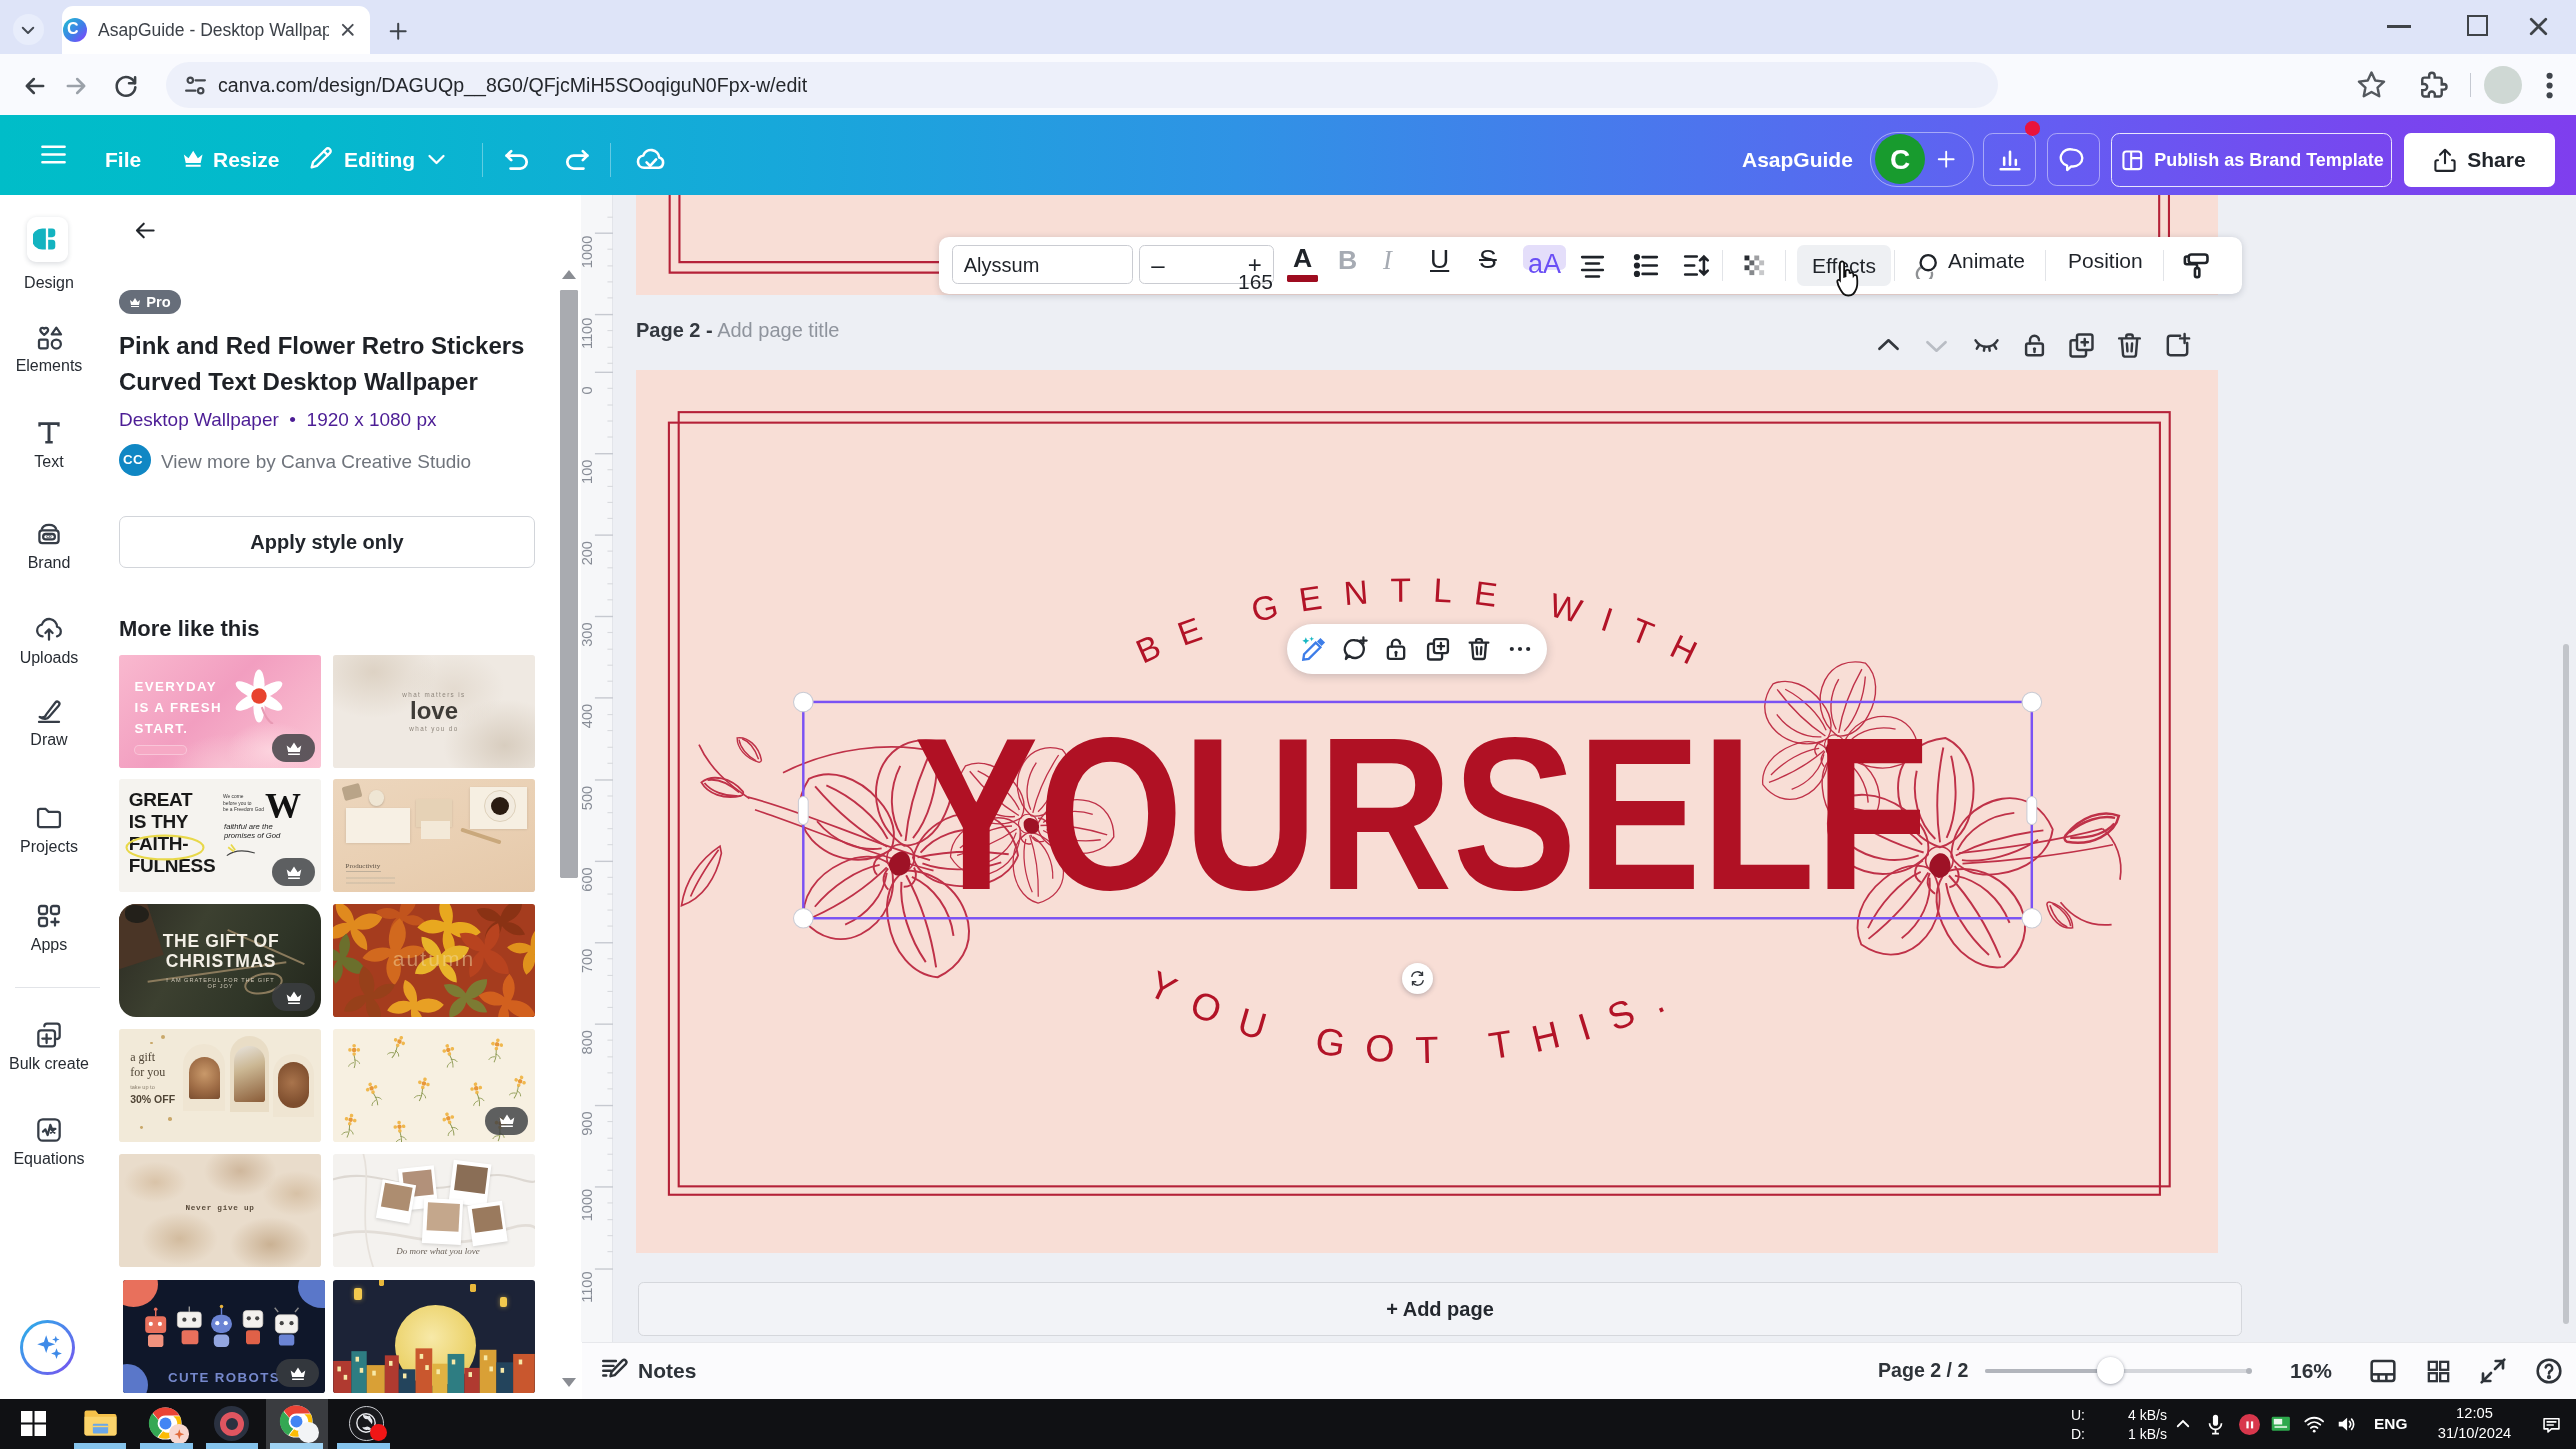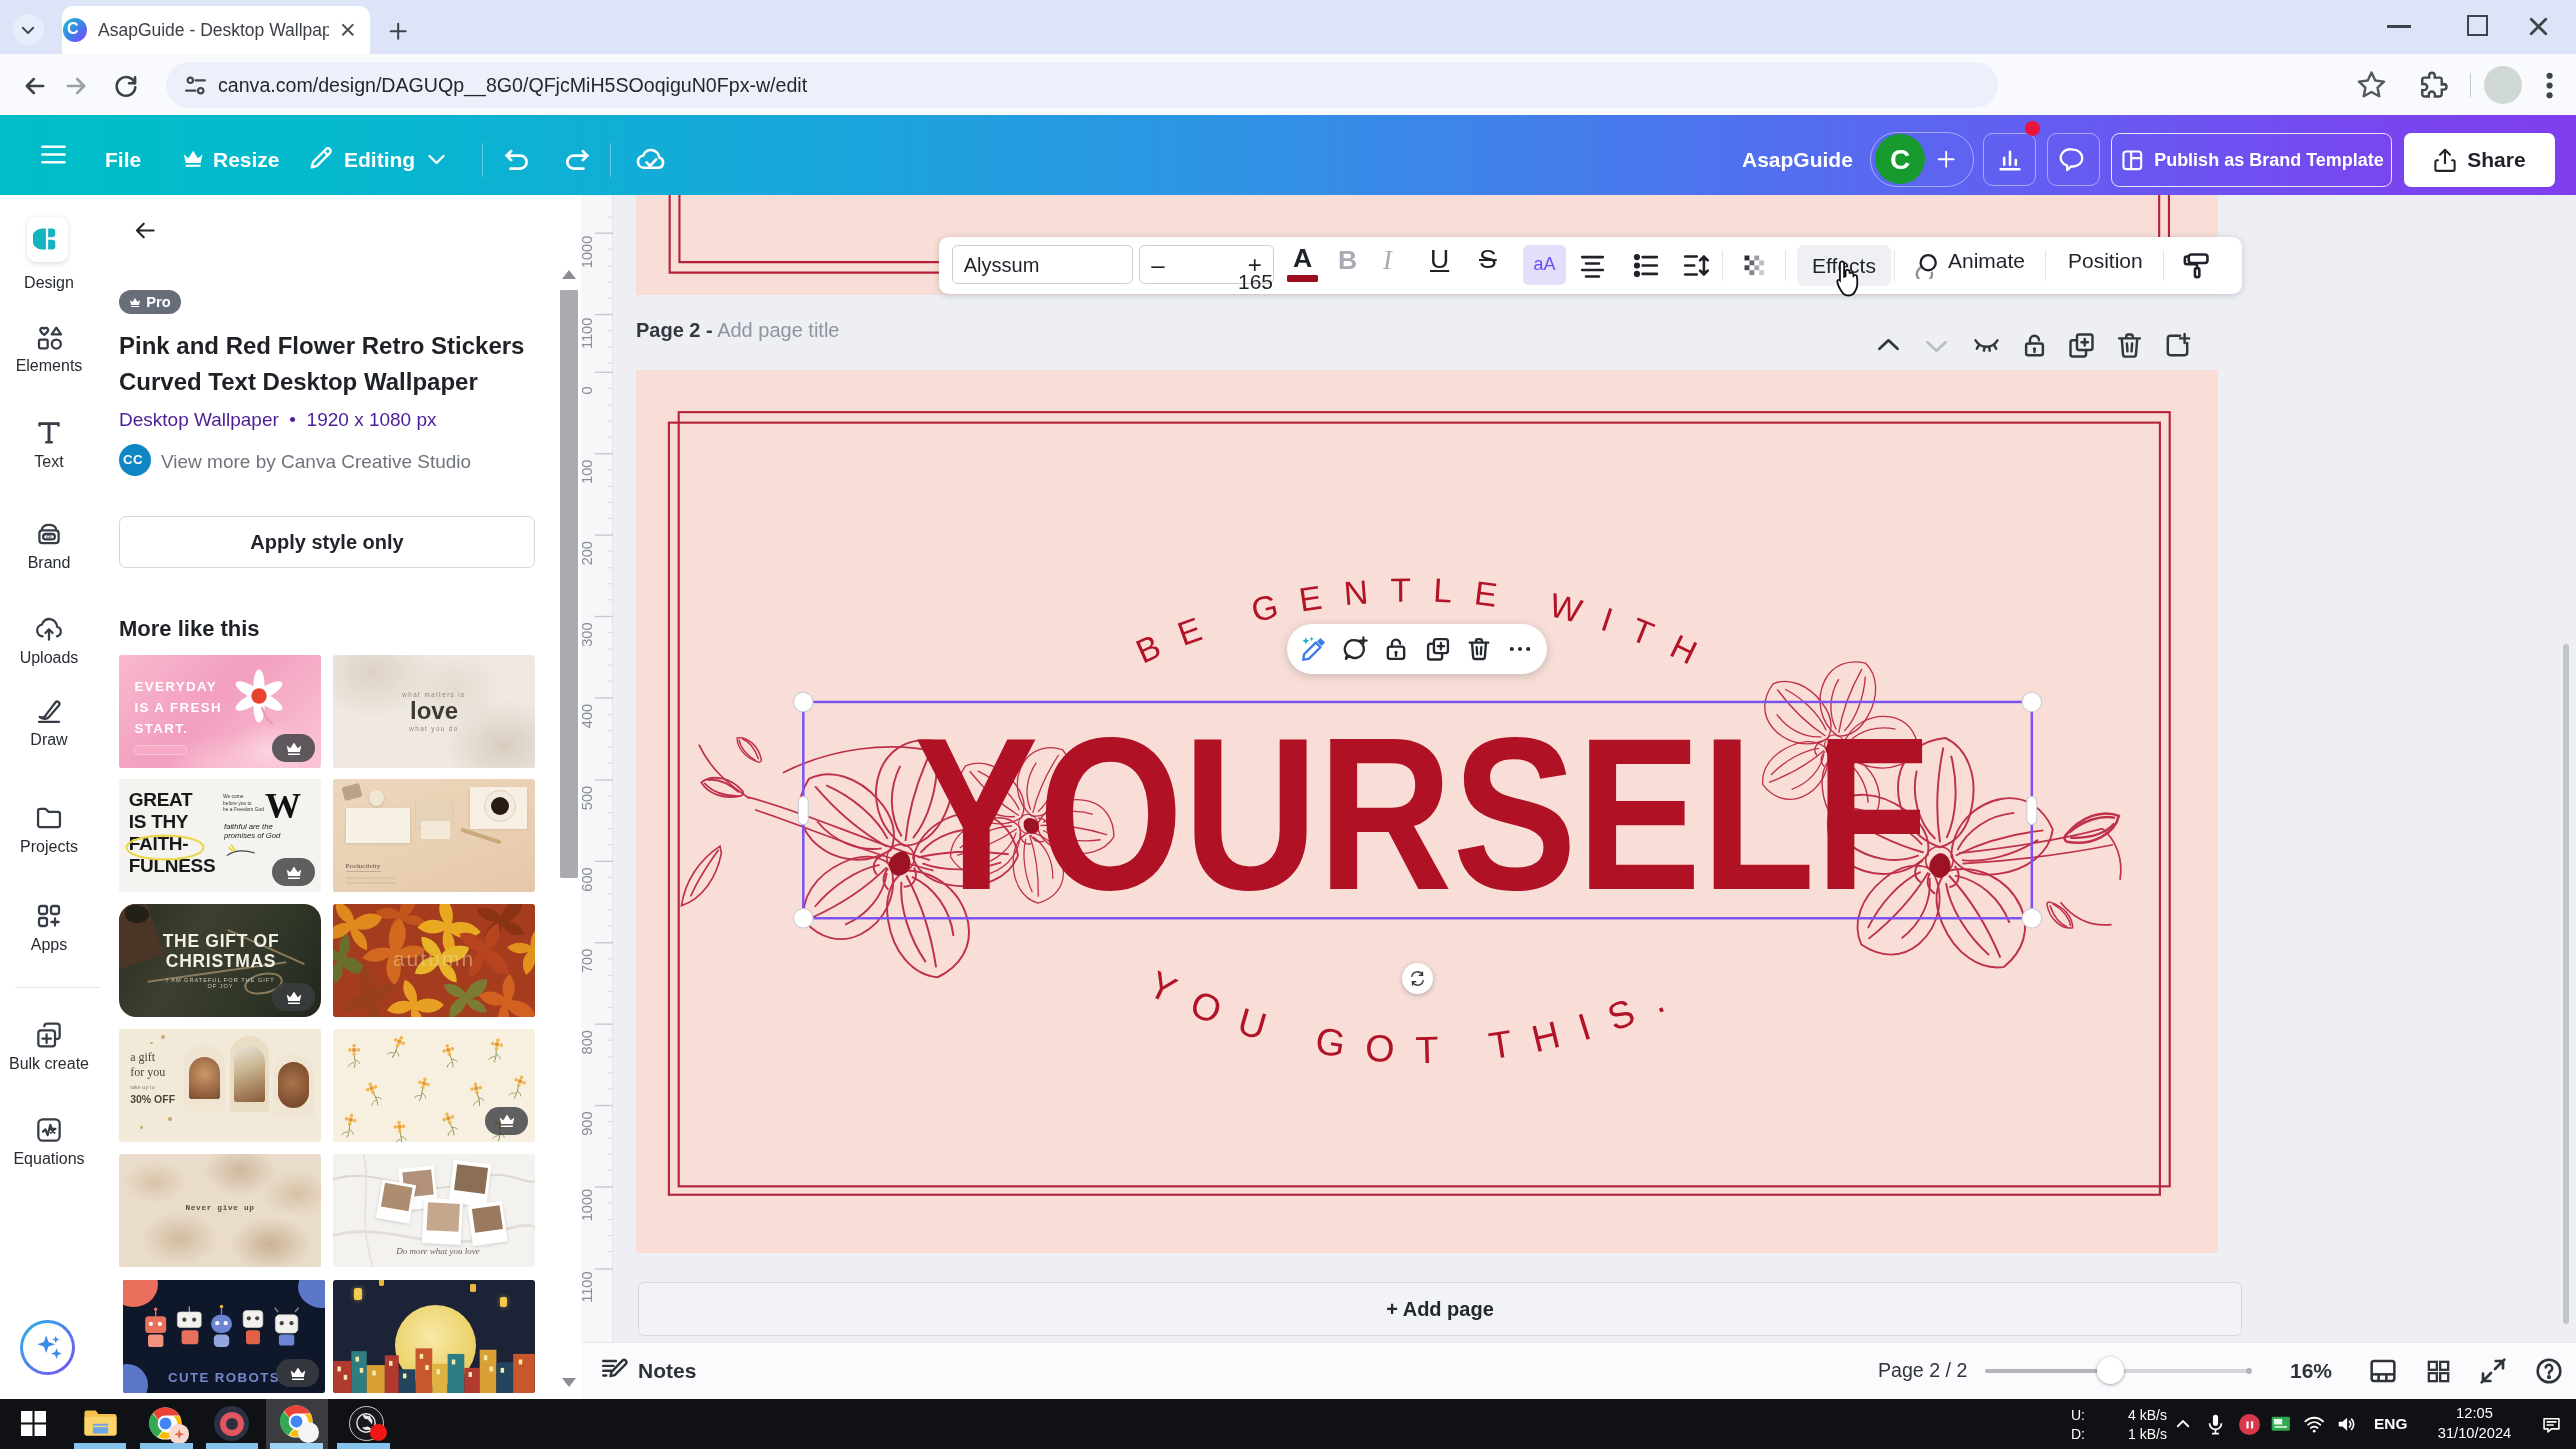--- a/index.html
+++ b/index.html
@@ -870,21 +870,21 @@
       <span style="position:absolute;right:11.2px;top:4.2px;font-size:24px;color:#1f2329;">+</span>
     </div>
   <div class="ti" style="left:346px;width:35px;height:41px;text-align:center;">
     <div style="font-size:26.6px;font-weight:700;color:#1f2329;line-height:26.6px;">A</div>
     <div style="margin:2.8px auto 0;width:31px;height:7px;background:#9e0c20;border-radius:1.4px;"></div>
   </div>
   <div class="ti" style="left:399px;top:9.8px;font-size:26.6px;font-weight:700;color:#a6abb3;line-height:26.6px;">B</div>
   <div class="ti" style="left:444px;top:9.8px;font-size:26.6px;font-style:italic;color:#a6abb3;font-family:'Liberation Serif',serif;line-height:26.6px;">I</div>
   <div class="ti" style="left:491px;top:9px;font-size:26.6px;color:#1f2329;text-decoration:underline;line-height:26.6px;">U</div>
   <div class="ti" style="left:540px;top:9px;font-size:26.6px;color:#1f2329;text-decoration:line-through;line-height:26.6px;">S</div>
-  <div class="ti" style="left:584px;top:8.4px;width:43px;height:40px;background:#e4defa;border-radius:5.6px;text-align:center;color:#6a4ef5;font-size:18px;line-height:39px;">aA</div>
+  <div class="ti" style="left:584px;top:8.4px;width:43px;height:25px;background:#e4defa;border-radius:5.6px;text-align:center;color:#6a4ef5;font-size:27px;line-height:39px;">aA</div>
   <div class="ti" style="left:638px;top:13.3px;width:31px;height:31px;color:#1f2329;">
     <svg width="31" height="31" viewBox="0 0 24 24" stroke="currentColor" stroke-width="2" stroke-linecap="round">
         <path d="M4 5.5 H20 M7 10.5 H17 M4 15.5 H20 M7 20.5 H17"></path>
       </svg>
   </div>
   <div class="ti" style="left:692px;top:13.3px;width:31px;height:31px;color:#1f2329;">
     <svg width="31" height="31" viewBox="0 0 24 24" stroke="currentColor" stroke-width="2" stroke-linecap="round">
         <path d="M9 5.5 H20 M9 12 H20 M9 18.5 H20"></path>
         <circle cx="4.6" cy="5.5" r="1.4" fill="currentColor"></circle>
         <circle cx="4.6" cy="12" r="1.4" fill="currentColor"></circle>
@@ -977,21 +977,21 @@
 <div class="abs" style="left:2563px;top:644px;width:6.3px;height:680px;background:#c2c5ca;border-radius:3.5px;"></div>
 
 <div class="abs" id="statusbar"></div>
 <div class="abs" style="left:599px;top:1355px;width:29px;height:29px;color:#2e3339;">
   <svg width="29" height="29" viewBox="0 0 24 24" fill="none" stroke="currentColor" stroke-width="2" stroke-linecap="round">
       <path d="M3.5 5 H14 M3.5 9 H12 M3.5 13 H10 M3.5 17 H6"></path>
       <path d="M19.5 4.5 a2 2 0 0 1 2.8 2.8 L13 16.6 9.5 17.5 10.4 14 Z" stroke-linejoin="round"></path>
     </svg>
 </div>
 <div class="abs" style="left:638px;top:1359px;font-size:21px;font-weight:700;color:#2e3339;">Notes</div>
-<div class="abs" style="left:1878px;top:1359px;font-size:19.6px;font-weight:400;color:#2e3339;">Page 2 / 2</div>
+<div class="abs" style="left:1878px;top:1359px;font-size:19.6px;font-weight:700;color:#2e3339;">Page 2 / 2</div>
 <div class="abs" style="left:1985px;top:1369px;width:264px;height:3.5px;background:#d4d6db;border-radius:2.1px;"></div>
 <div class="abs" style="left:1985px;top:1369px;width:126px;height:3.5px;background:#b2b5bc;border-radius:2.1px;"></div>
 <div class="abs" style="left:2246px;top:1368px;width:6.3px;height:6.3px;border-radius:50%;background:#b2b5bc;"></div>
 <div class="abs" style="left:2097px;top:1357px;width:27px;height:27px;border-radius:50%;background:#fff;box-shadow:0 0.7px 3.5px rgba(30,40,60,0.45);"></div>
 <div class="abs" style="left:2290px;top:1359px;font-size:21px;font-weight:700;color:#2e3339;">16%</div>
 <div class="abs" style="left:2367px;top:1355px;width:32px;height:32px;color:#2e3339;">
   <svg width="32" height="32" viewBox="0 0 24 24" fill="none" stroke="currentColor" stroke-width="1.9" stroke-linejoin="round">
       <rect x="3.5" y="4.5" width="17" height="15" rx="1.8"></rect>
       <path d="M3.5 14.5 H20.5 M9 17 v-0 M3.5 14.5"></path>
       <line x1="8.7" y1="14.5" x2="8.7" y2="19.5"></line>

